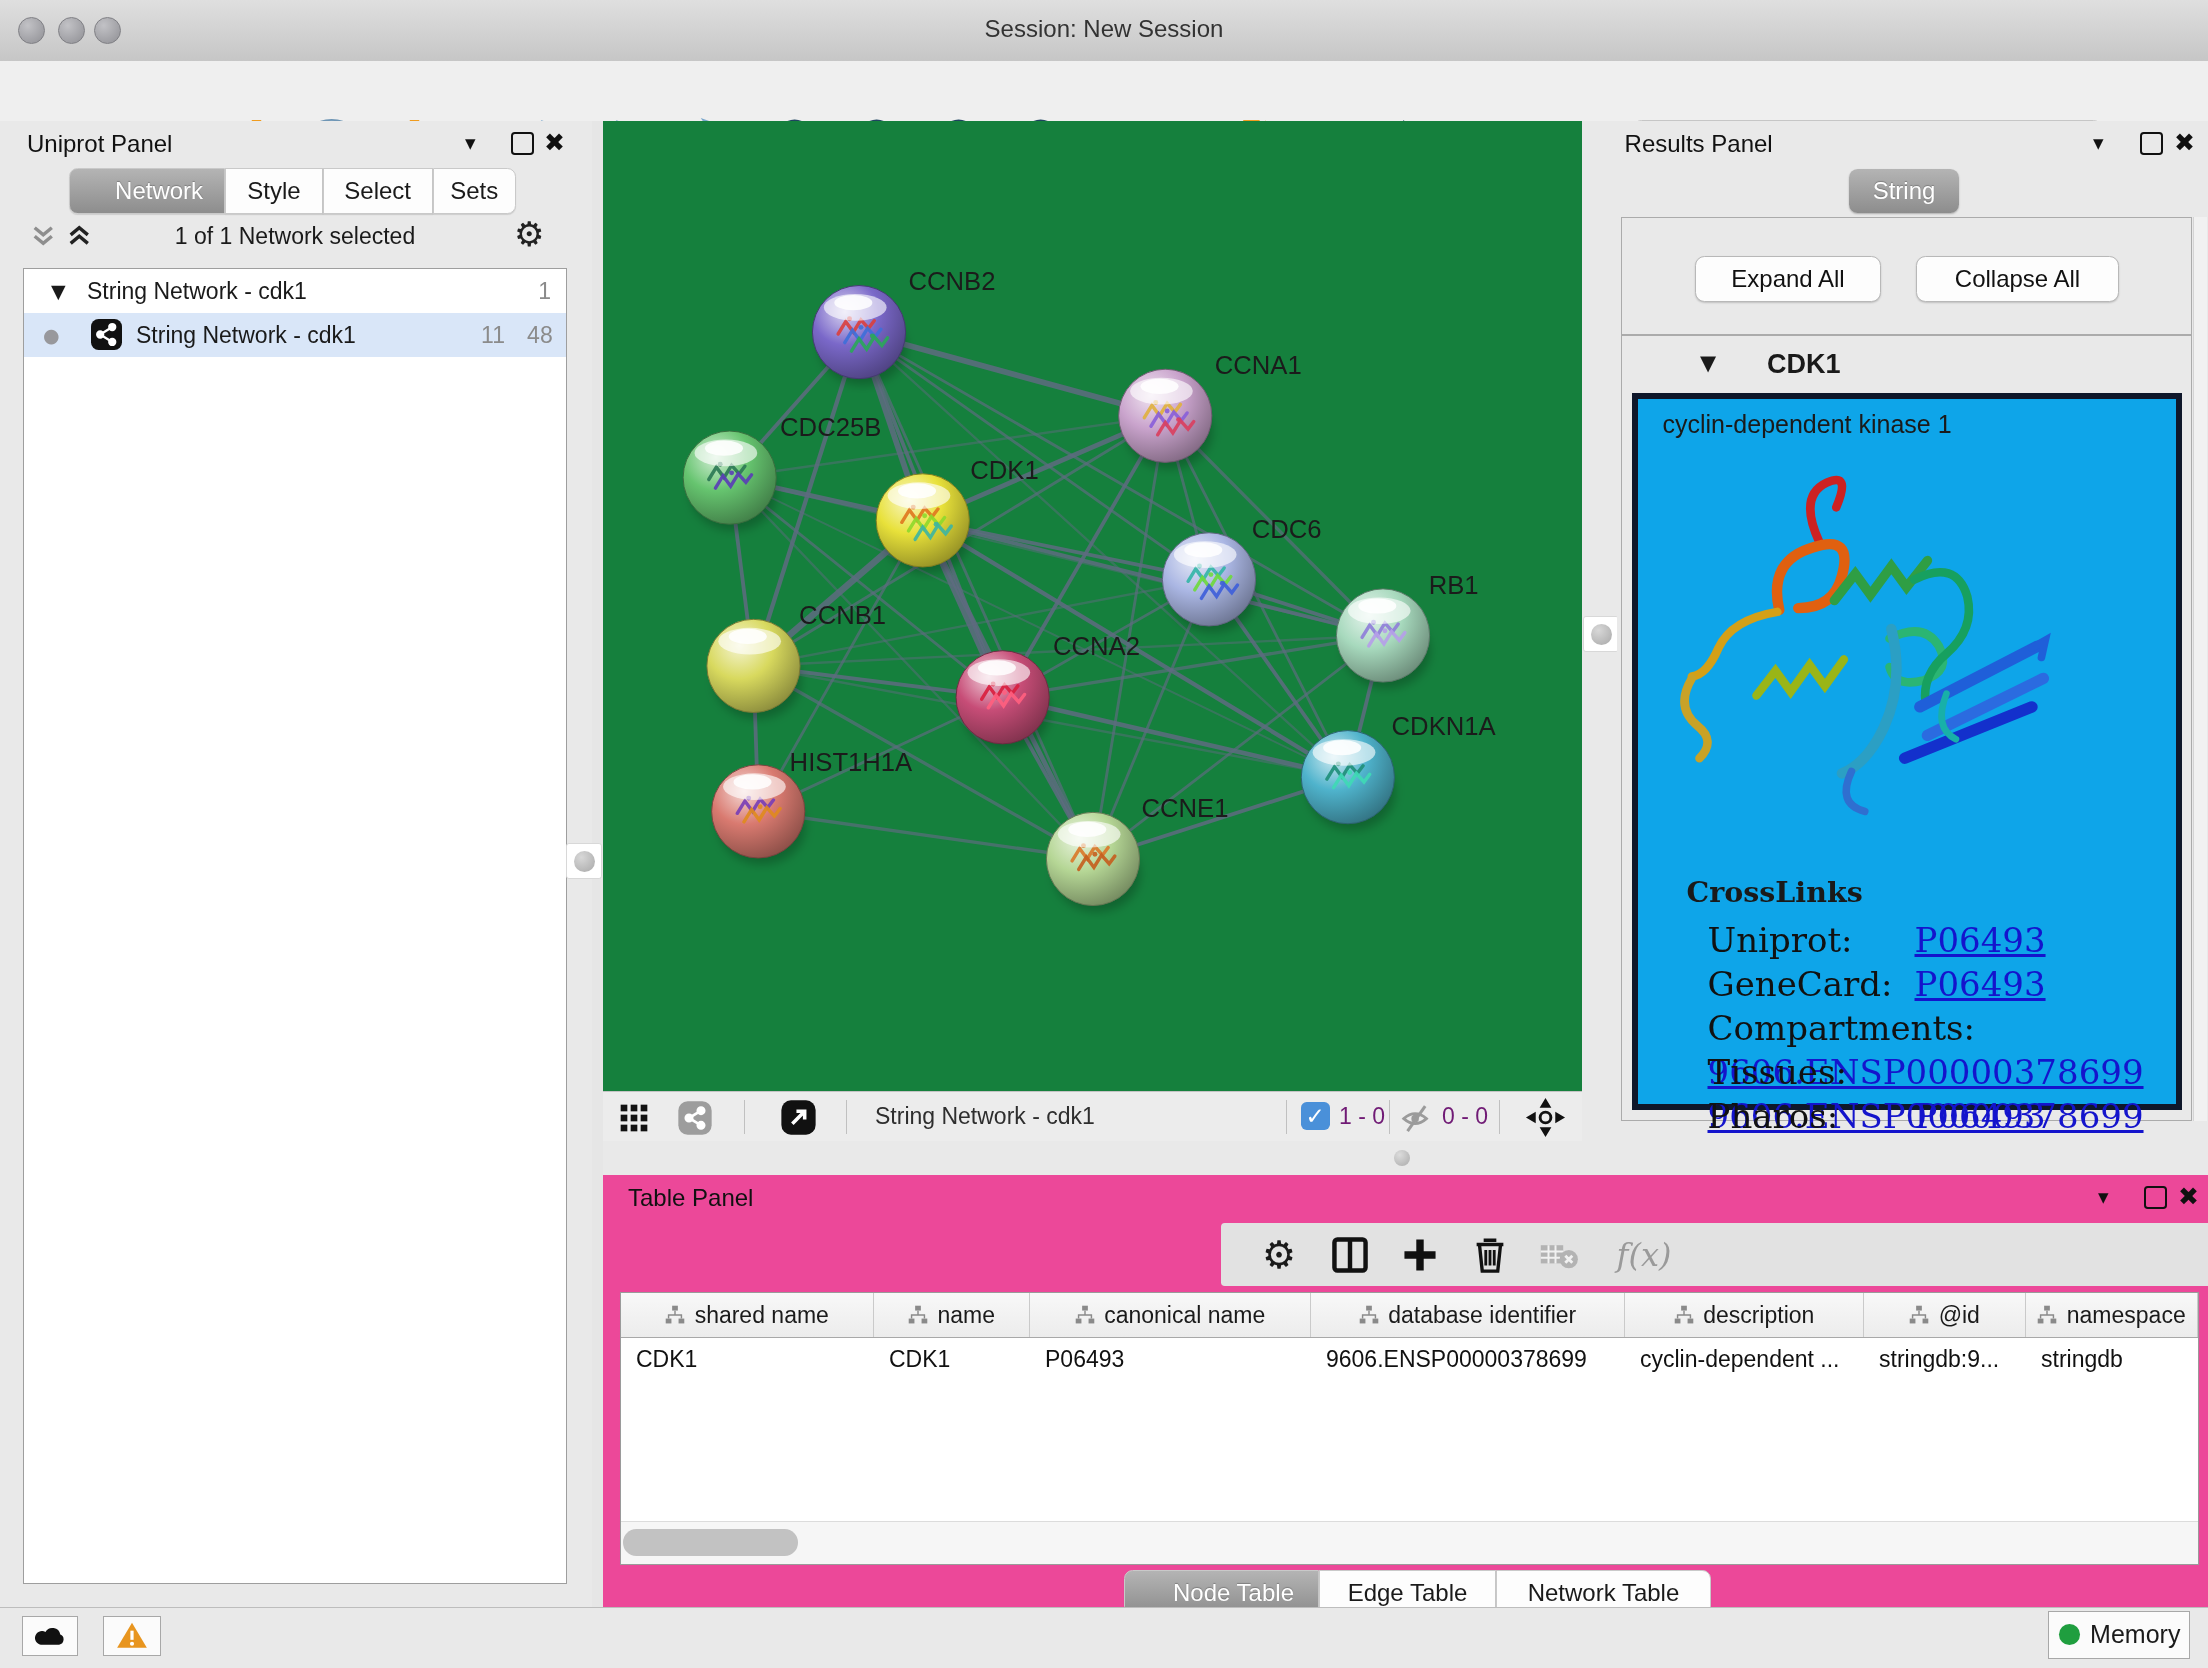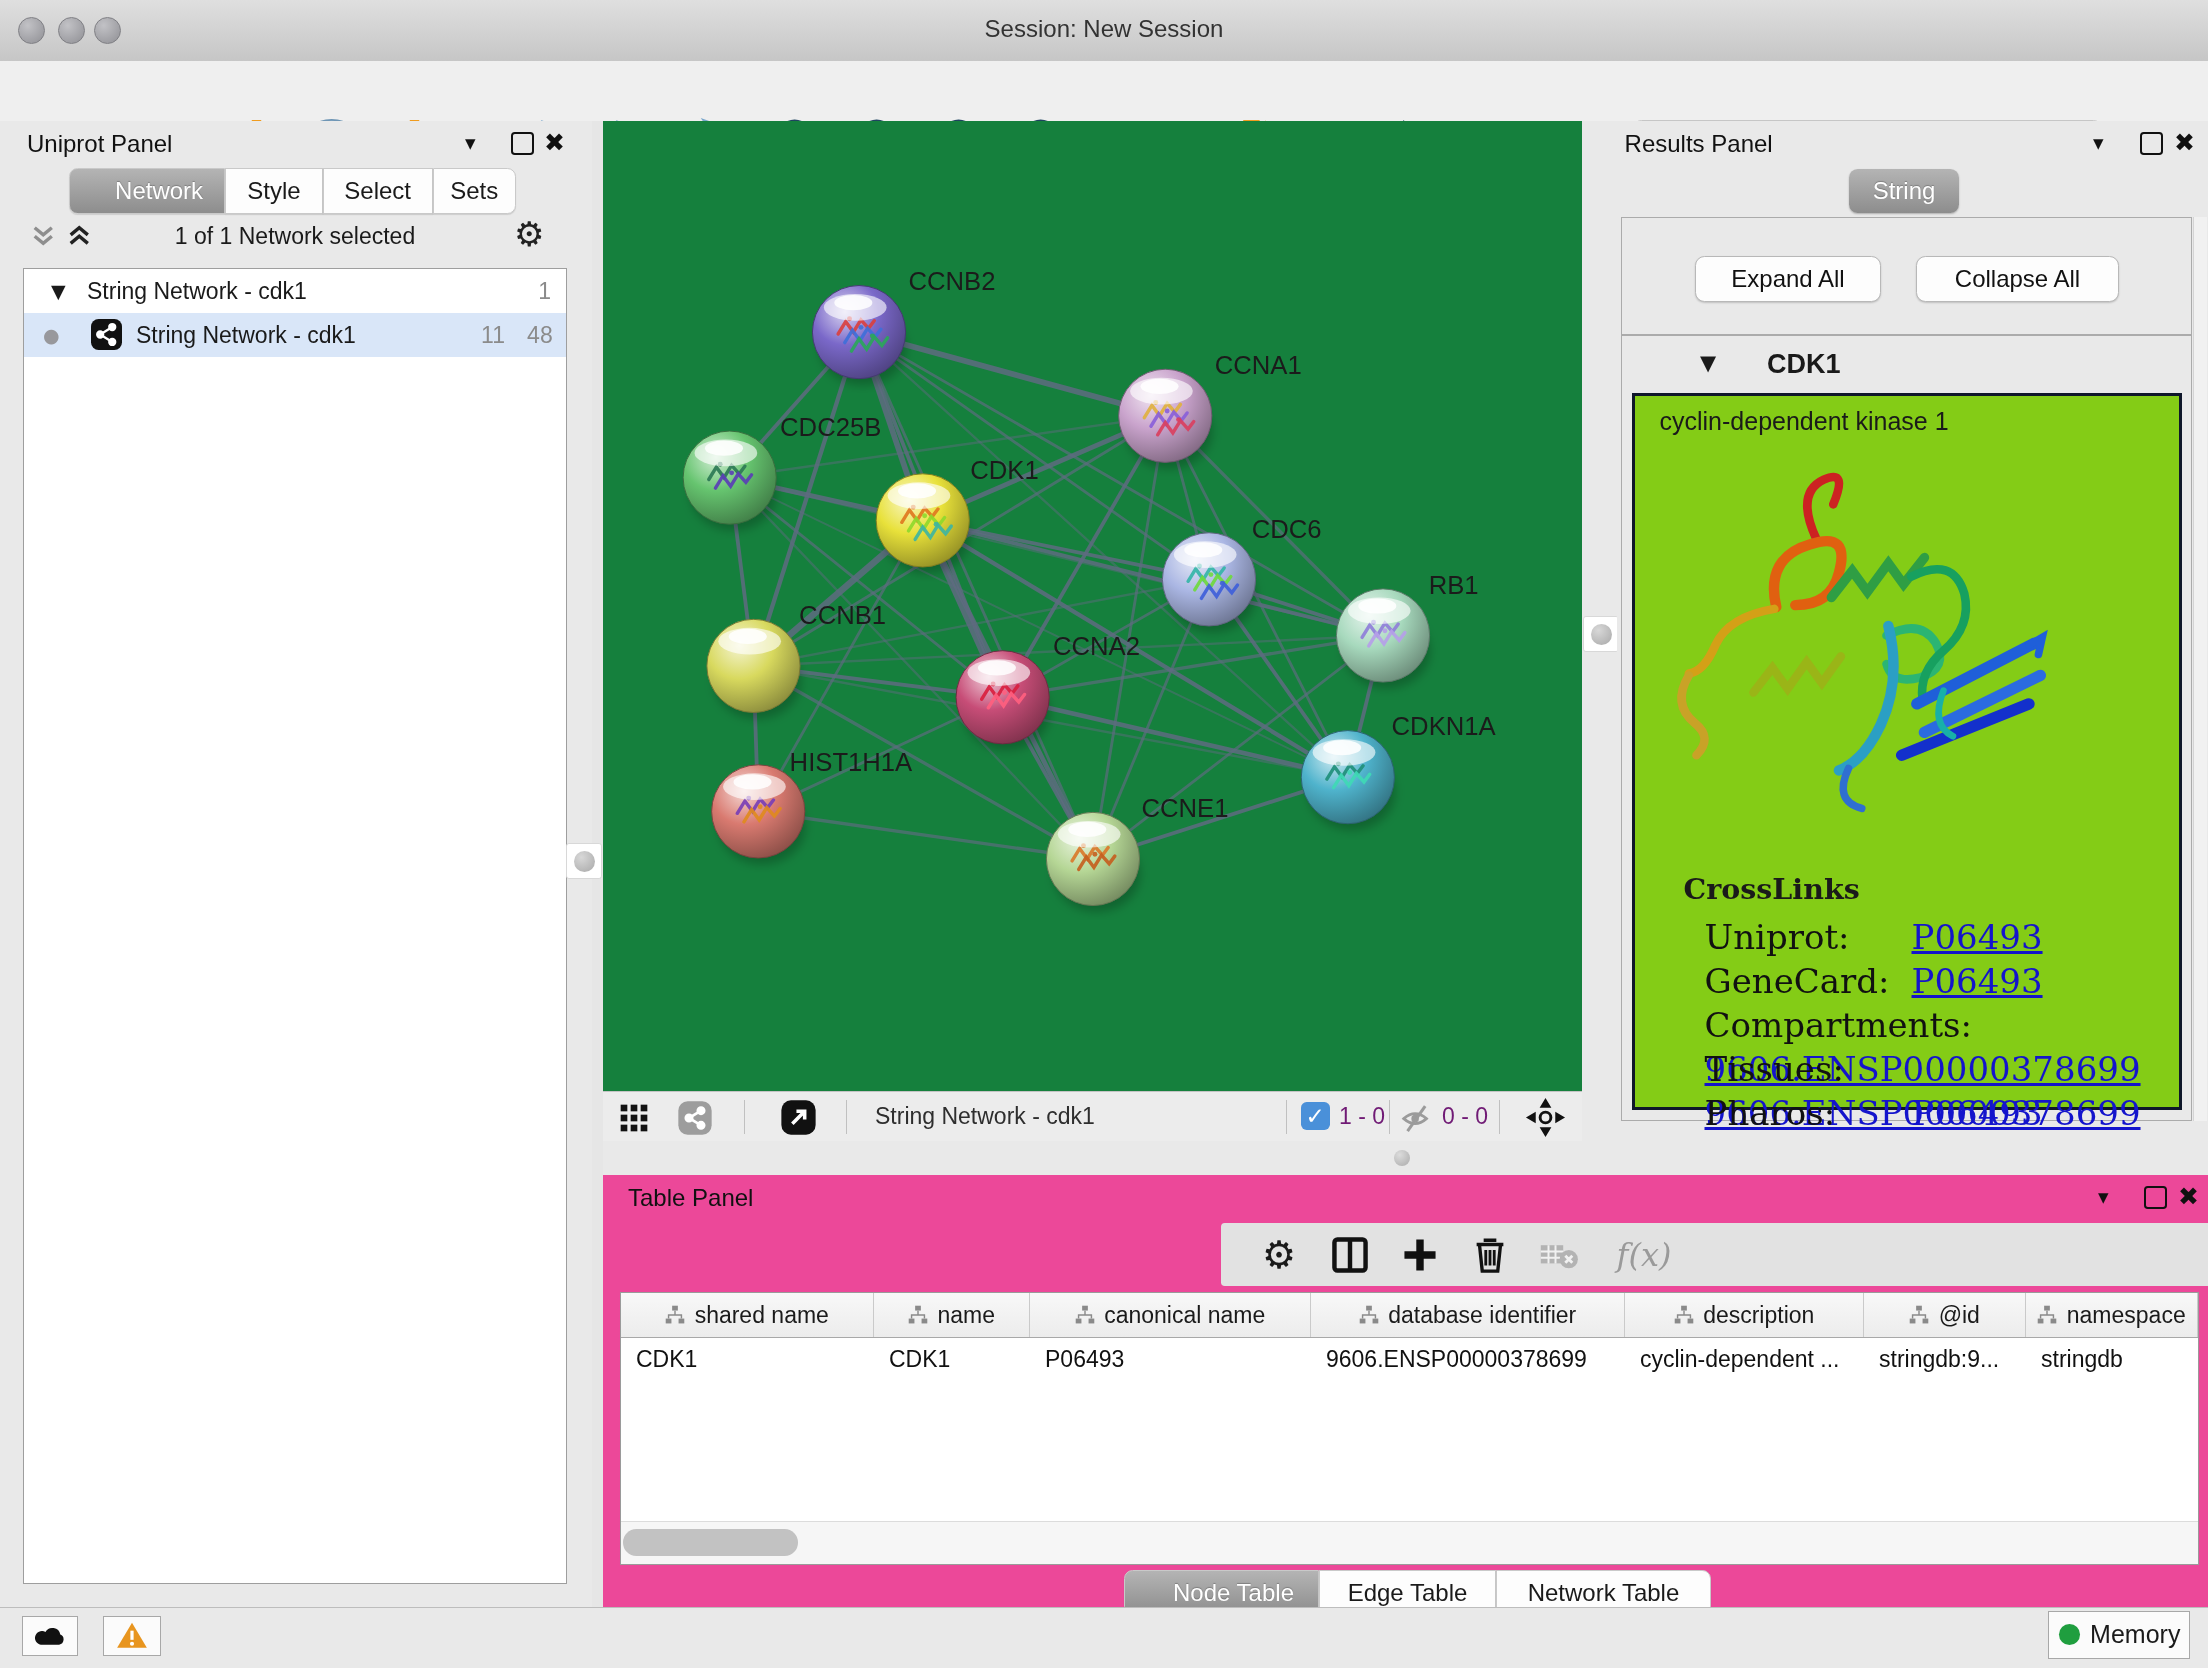--- a/index.html
+++ b/index.html
@@ -64,21 +64,21 @@
   .h-dot{width:16px;height:16px;border-radius:50%;background:radial-gradient(circle at 35% 30%,#dcdcdc,#ababab);}
 
   
   .results-panel{left:1617px;top:121px;width:592px;height:1054px;background:#e9e9e9;}
   .string-tab{left:1849px;top:169px;width:110px;height:44px;line-height:44px;text-align:center;
     border-radius:8.6px;background:linear-gradient(#b4b4b4,#8d8d8d);color:#fff;font-size:24px;
     text-shadow:0 -1px 1px rgba(0,0,0,.25);box-shadow:0 1px 1.9px rgba(0,0,0,.25);}
   .res-box{border:1.9px solid #ababab;box-sizing:border-box;}
   .btn{background:#fdfdfd;border:1px solid #b8b8b8;border-radius:9.5px;font-size:24px;color:#111;
     text-align:center;box-shadow:0 1px 1.9px rgba(0,0,0,.18);}
-  .cdk-content{background:#84cc16;border:3px solid #0f172a;box-sizing:border-box;}
+  .cdk-content{background:#0ea5e9;border:6px solid #0f172a;box-sizing:border-box;}
   .serif{font-family:"DejaVu Serif",serif;}
   .xl-row{height:44px;line-height:44px;font-size:34px;}
   .xl-label{display:inline-block;width:207px;color:#111;}
   .xl-link{color:#1414cc;text-decoration:underline;}
 
   
   .table-panel{left:603px;top:1175px;width:1605px;height:433px;background:#ec4899;}
   .tp-toolbar{left:618px;top:48px;width:1581px;height:63px;background:#e2e2e2;border-radius:3.8px;}
   .tp-icon{top:7.6px;width:48px;height:48px;display:flex;align-items:center;justify-content:center;}
   .gridtable{left:17px;top:117px;width:1579px;height:273px;background:#fff;border:1.9px solid #9a9a9a;box-sizing:border-box;}

